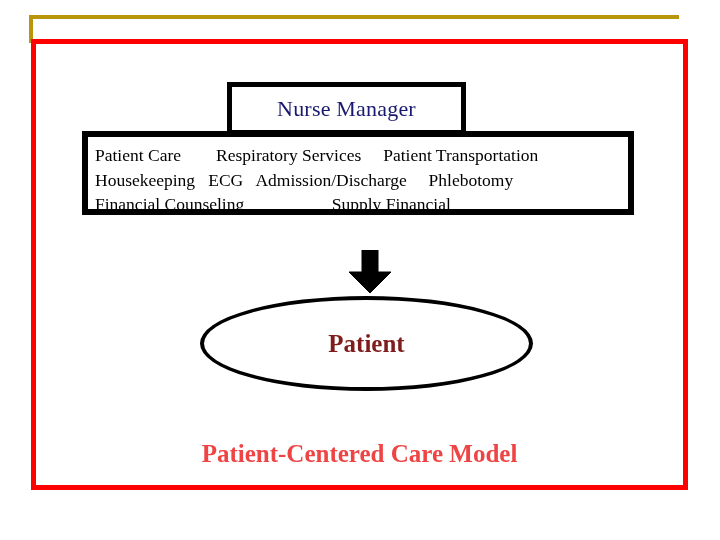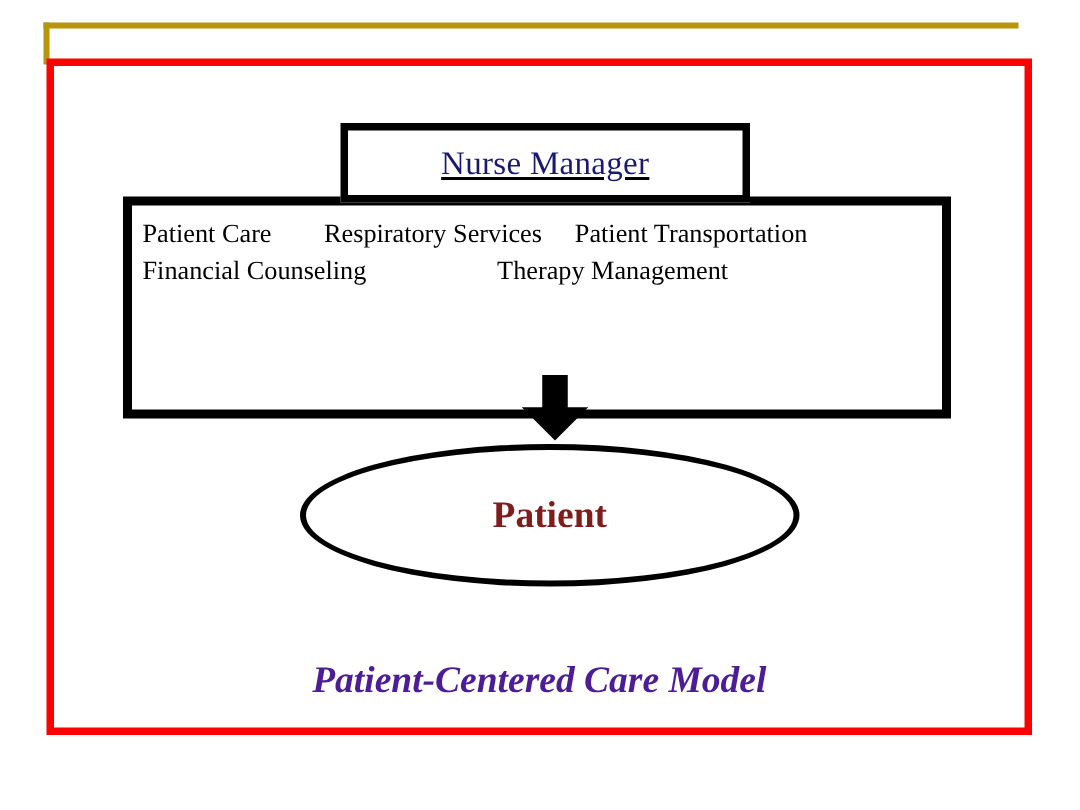--- a/index.html
+++ b/index.html
@@ -44,46 +44,45 @@
     border: 5px solid #ff0000;
     box-sizing: border-box;
     background: transparent;
   }
 
   
   .nurse-manager-box {
     position: absolute;
     left: 227px;
     top: 82px;
-    width: 273px;
+    width: 239px;
     height: 53px;
     border: 5px solid #000000;
     box-sizing: border-box;
     background: #ffffff;
     display: flex;
     align-items: center;
     justify-content: center;
     z-index: 3;
-    text-decoration: underline;
   }
   .nurse-manager-label {
     color: #191970;
     font-size: 22px;
     line-height: 1;
     letter-spacing: 0.2px;
     white-space: nowrap;
   }
 
   
   .services-box {
     position: absolute;
     left: 82px;
     top: 131px;
     width: 552px;
-    height: 148px;
+    height: 84px;
     border: 6px solid #000000;
     box-sizing: border-box;
     background: #ffffff;
     z-index: 2;
     padding: 6px 12px 0 4px;
   }
   .service-line {
     color: #000000;
     font-size: 17.5px;
     line-height: 24.5px;
@@ -125,46 +124,46 @@
     white-space: nowrap;
   }
 
   
   .model-caption {
     position: absolute;
     left: 31px;
     top: 440px;
     width: 657px;
     text-align: center;
-    color: #4c1d95;
+    color: #ef4444;
     font-size: 25px;
     font-weight: bold;
     line-height: 1.1;
     white-space: nowrap;
     z-index: 2;
-    font-style: italic;
   }
 </style>
 </head>
 <body>
 
 <div id="slide">
 
   <div class="gold-rule"></div>
   <div class="gold-rule-left"></div>
 
   <div class="red-frame"></div>
 
   <div class="nurse-manager-box">
     <span class="nurse-manager-label">Nurse Manager</span>
   </div>
 
   <div class="services-box">
     <div class="service-line">Patient Care        Respiratory Services     Patient Transportation</div>
-    <div class="service-line">Financial Counseling                    Therapy Management</div>
+    <div class="service-line">Housekeeping   ECG   Admission/Discharge     Phlebotomy</div>
+    <div class="service-line">Financial Counseling                    Supply Financial</div>
   </div>
 
   <svg class="down-arrow" viewBox="0 0 44 44">
     <polygon points="14,0 30,0 30,22 43,22 22,43 1,22 14,22" fill="#000000" stroke="#000000" stroke-width="1"></polygon>
   </svg>
 
   <div class="patient-ellipse">
     <span class="patient-label">Patient</span>
   </div>
 

